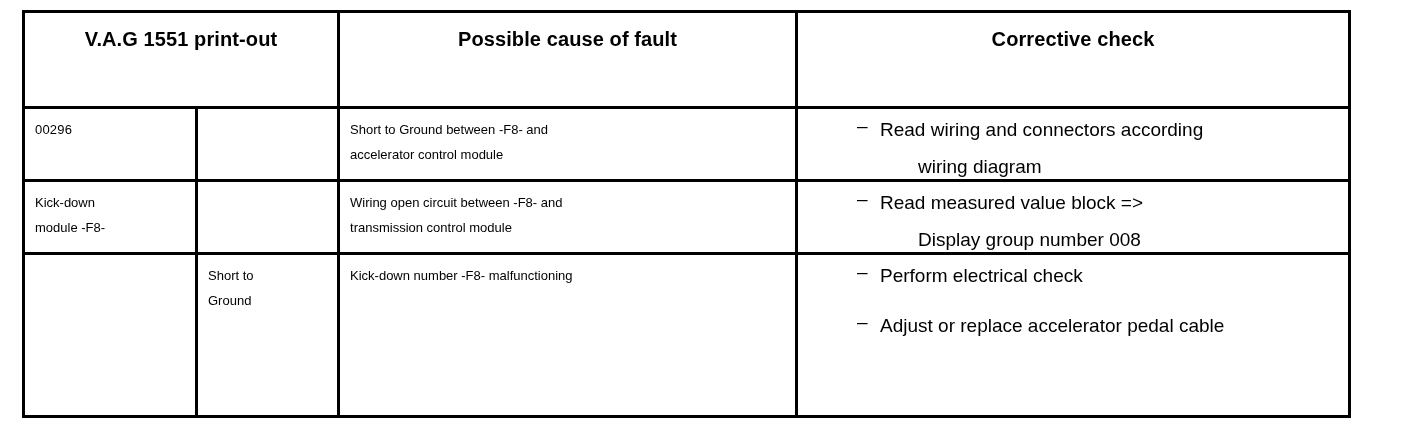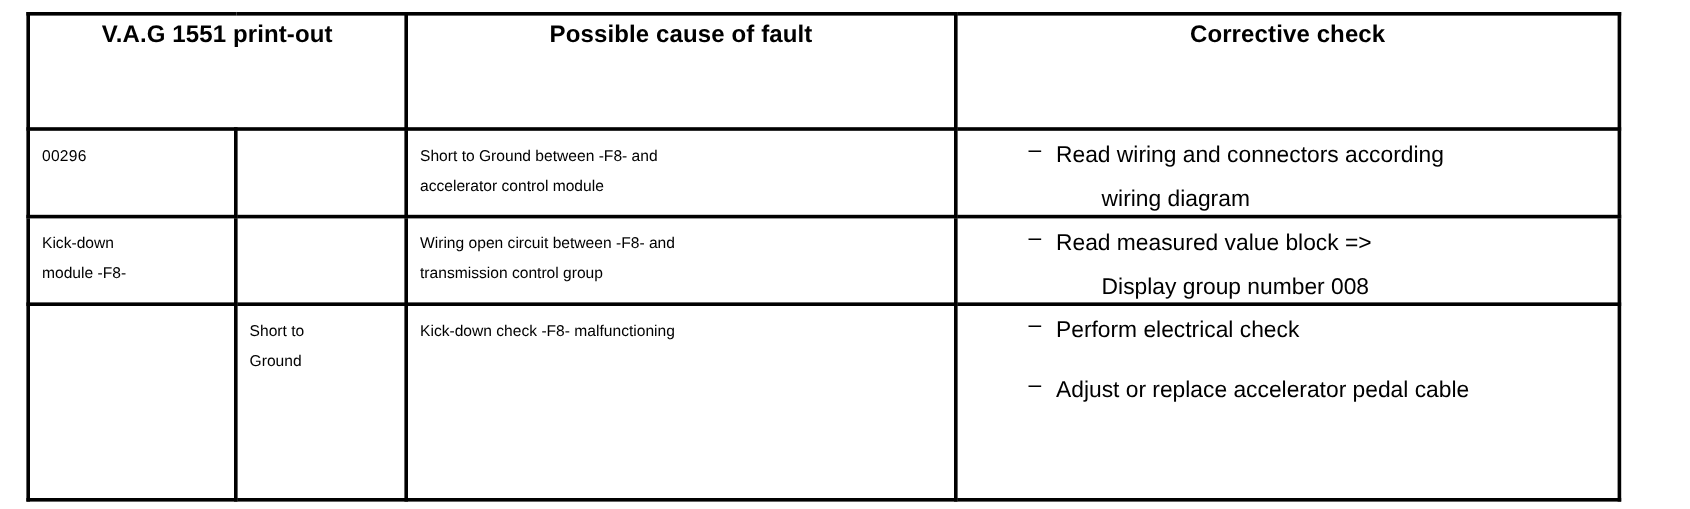--- a/index.html
+++ b/index.html
@@ -49,21 +49,21 @@
   tr.header-row { height: 96px; }
   tr.header-row th {
     font-size: 20px;
     font-weight: bold;
     text-align: center;
     vertical-align: top;
     letter-spacing: 0.1px;
   }
   .head-text {
     display: block;
-    padding-top: 4px;
+    padding-top: 14px;
     line-height: 24px;
   }
 
   
   tr.data-row-1 { height: 70px; }
   tr.data-row-2 { height: 70px; }
   tr.data-row-3 { height: 163px; }
 
   .cell-text {
     display: block;
@@ -159,21 +159,21 @@
       <tr class="data-row-2">
         <td>
           <span class="cell-text">Kick-down
 module -F8-</span>
         </td>
         <td>
           <span class="cell-text"></span>
         </td>
         <td>
           <span class="cell-text">Wiring open circuit between -F8- and
-transmission control group</span>
+transmission control module</span>
         </td>
         <td>
           <div class="action-list">
             <div class="action-item">
               <span class="dash">–</span>
               <span>Read measured value block =&gt;</span>
               <span class="sub-line">Display group number 008</span>
             </div>
           </div>
         </td>
@@ -181,21 +181,21 @@
 
       <tr class="data-row-3">
         <td>
           <span class="cell-text"></span>
         </td>
         <td>
           <span class="cell-text">Short to
 Ground</span>
         </td>
         <td>
-          <span class="cell-text">Kick-down check -F8- malfunctioning</span>
+          <span class="cell-text">Kick-down number -F8- malfunctioning</span>
         </td>
         <td>
           <div class="action-list">
             <div class="action-item">
               <span class="dash">–</span>
               <span>Perform electrical check</span>
             </div>
             <div class="action-item">
               <span class="dash">–</span>
               <span>Adjust or replace accelerator pedal cable</span>

